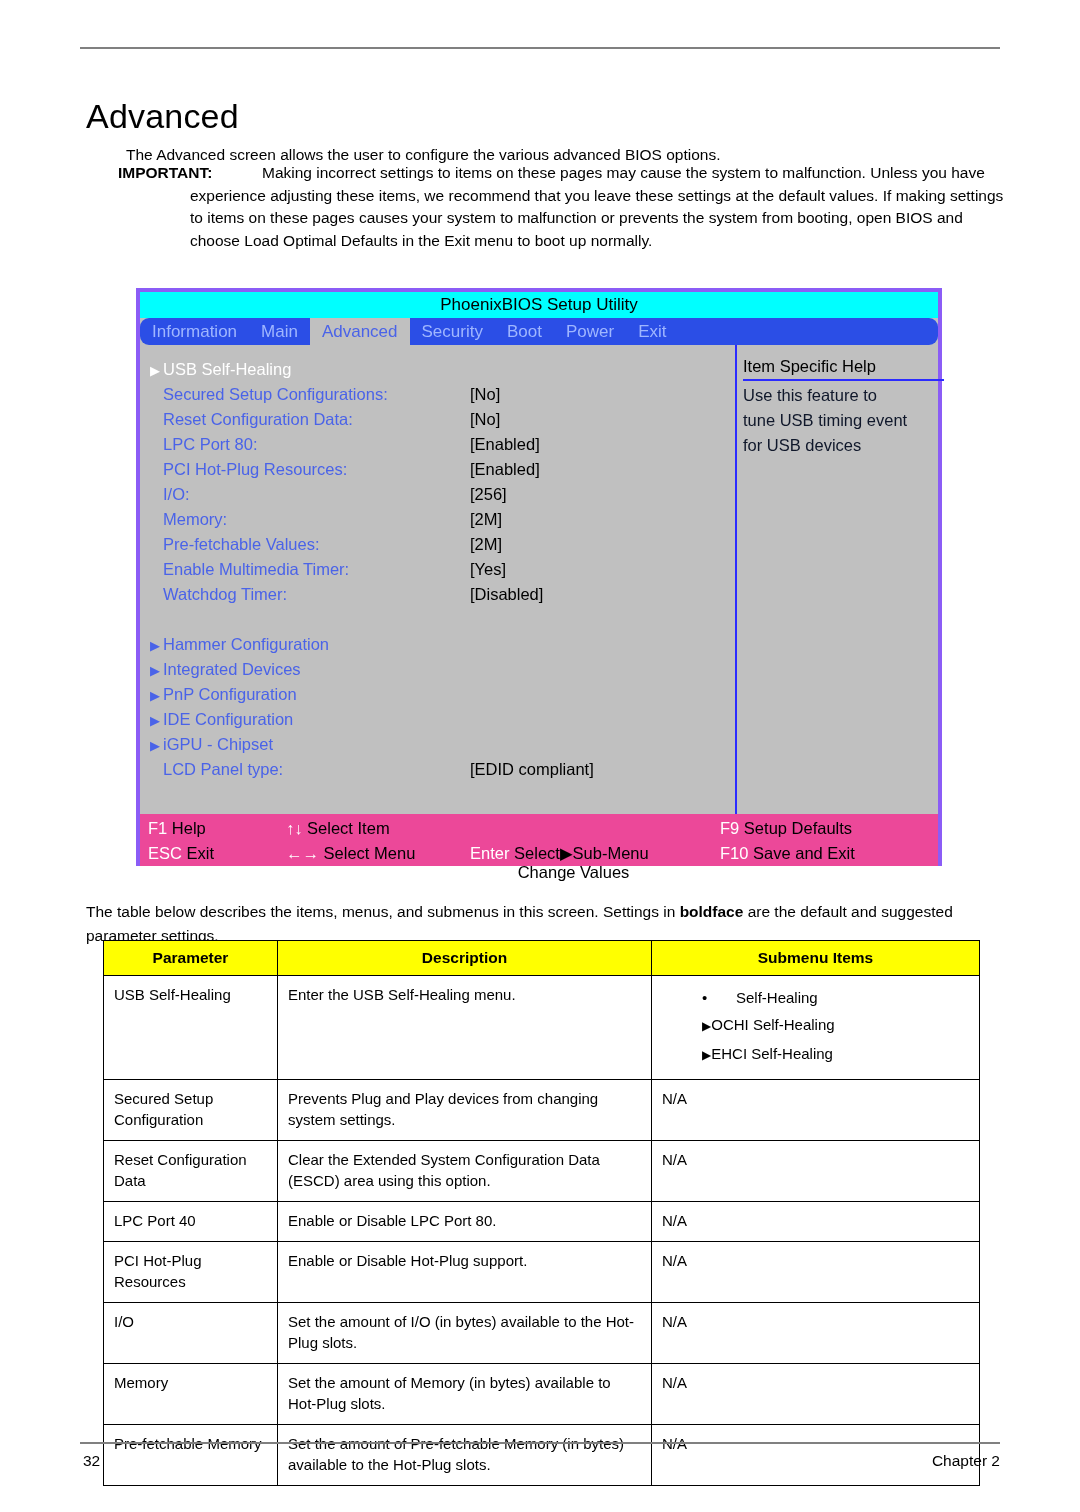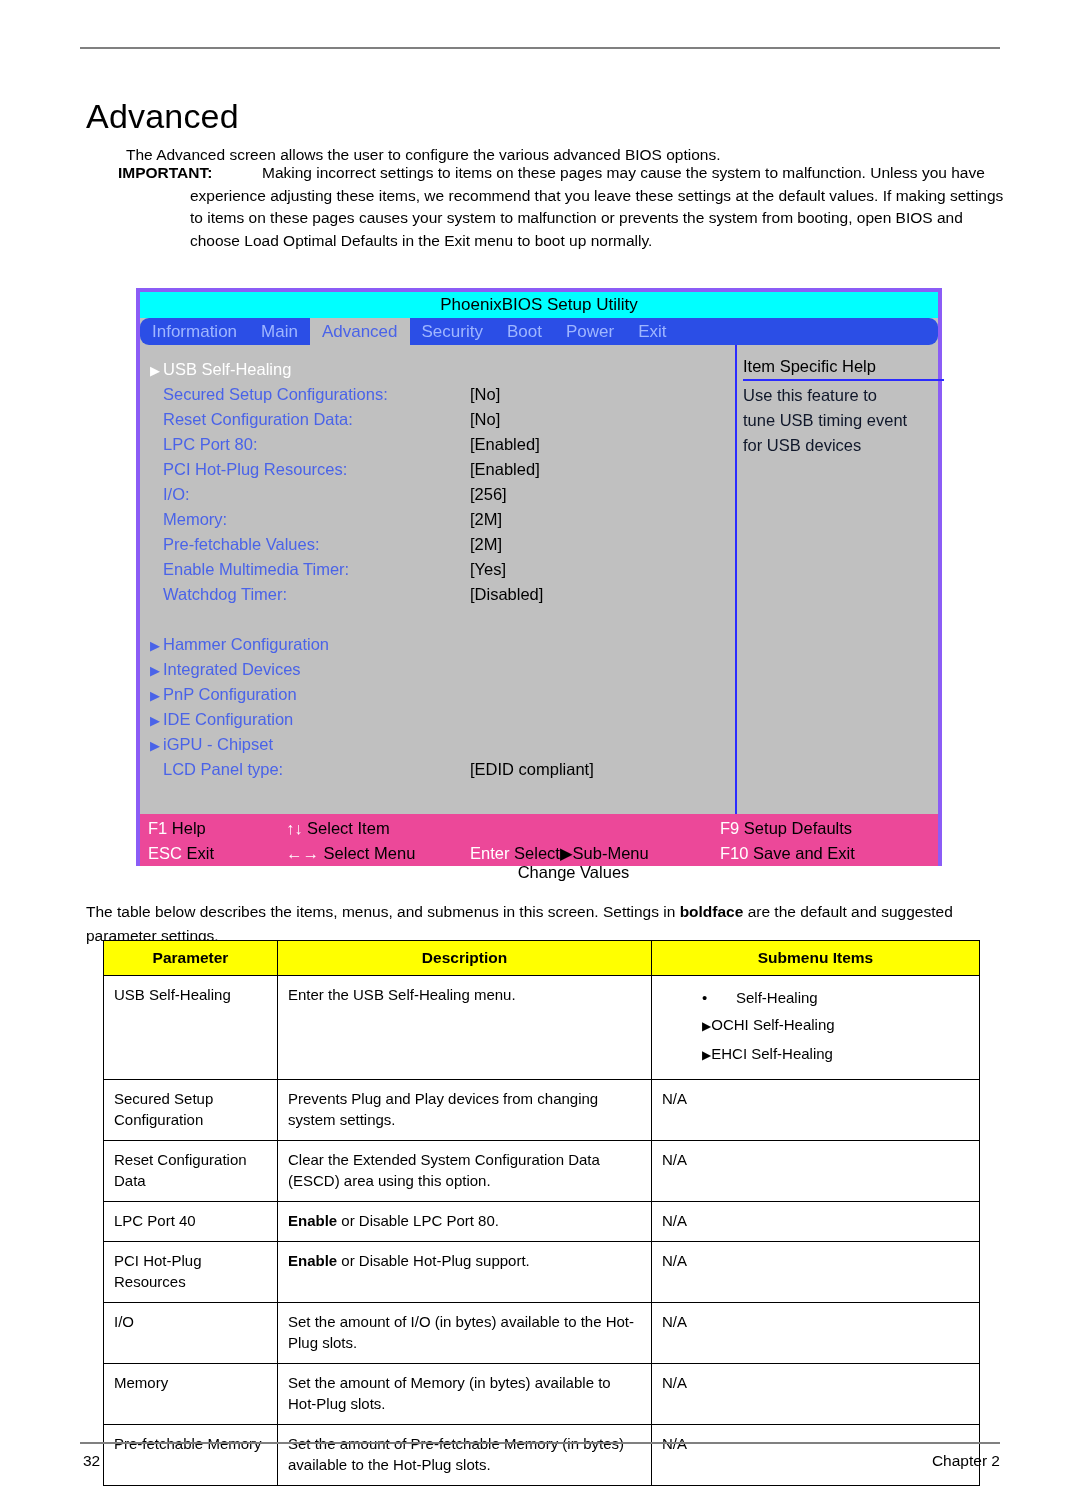--- a/index.html
+++ b/index.html
@@ -230,21 +230,21 @@
     padding: 6px 4px 7px 4px;
     font-size: 15.5px;
   }
   .col-param { width: 174px; }
   .col-desc  { width: 374px; }
   .col-sub   { width: 328px; }
 
   .sub-line { white-space: nowrap; line-height: 27px; margin-left: 40px; }
   .sub-bullet-dot { display: inline-block; width: 34px; }
   .sub-tri { font-size: 12px; }
-  td b { font-weight: bold; text-align: right; }
+  td b { font-weight: normal; text-align: right; }
 
   
   .page-rule-bottom {
     position: absolute;
     left: 80px;
     top: 1442px;
     width: 920px;
     height: 2px;
     background: #808080;
   }

